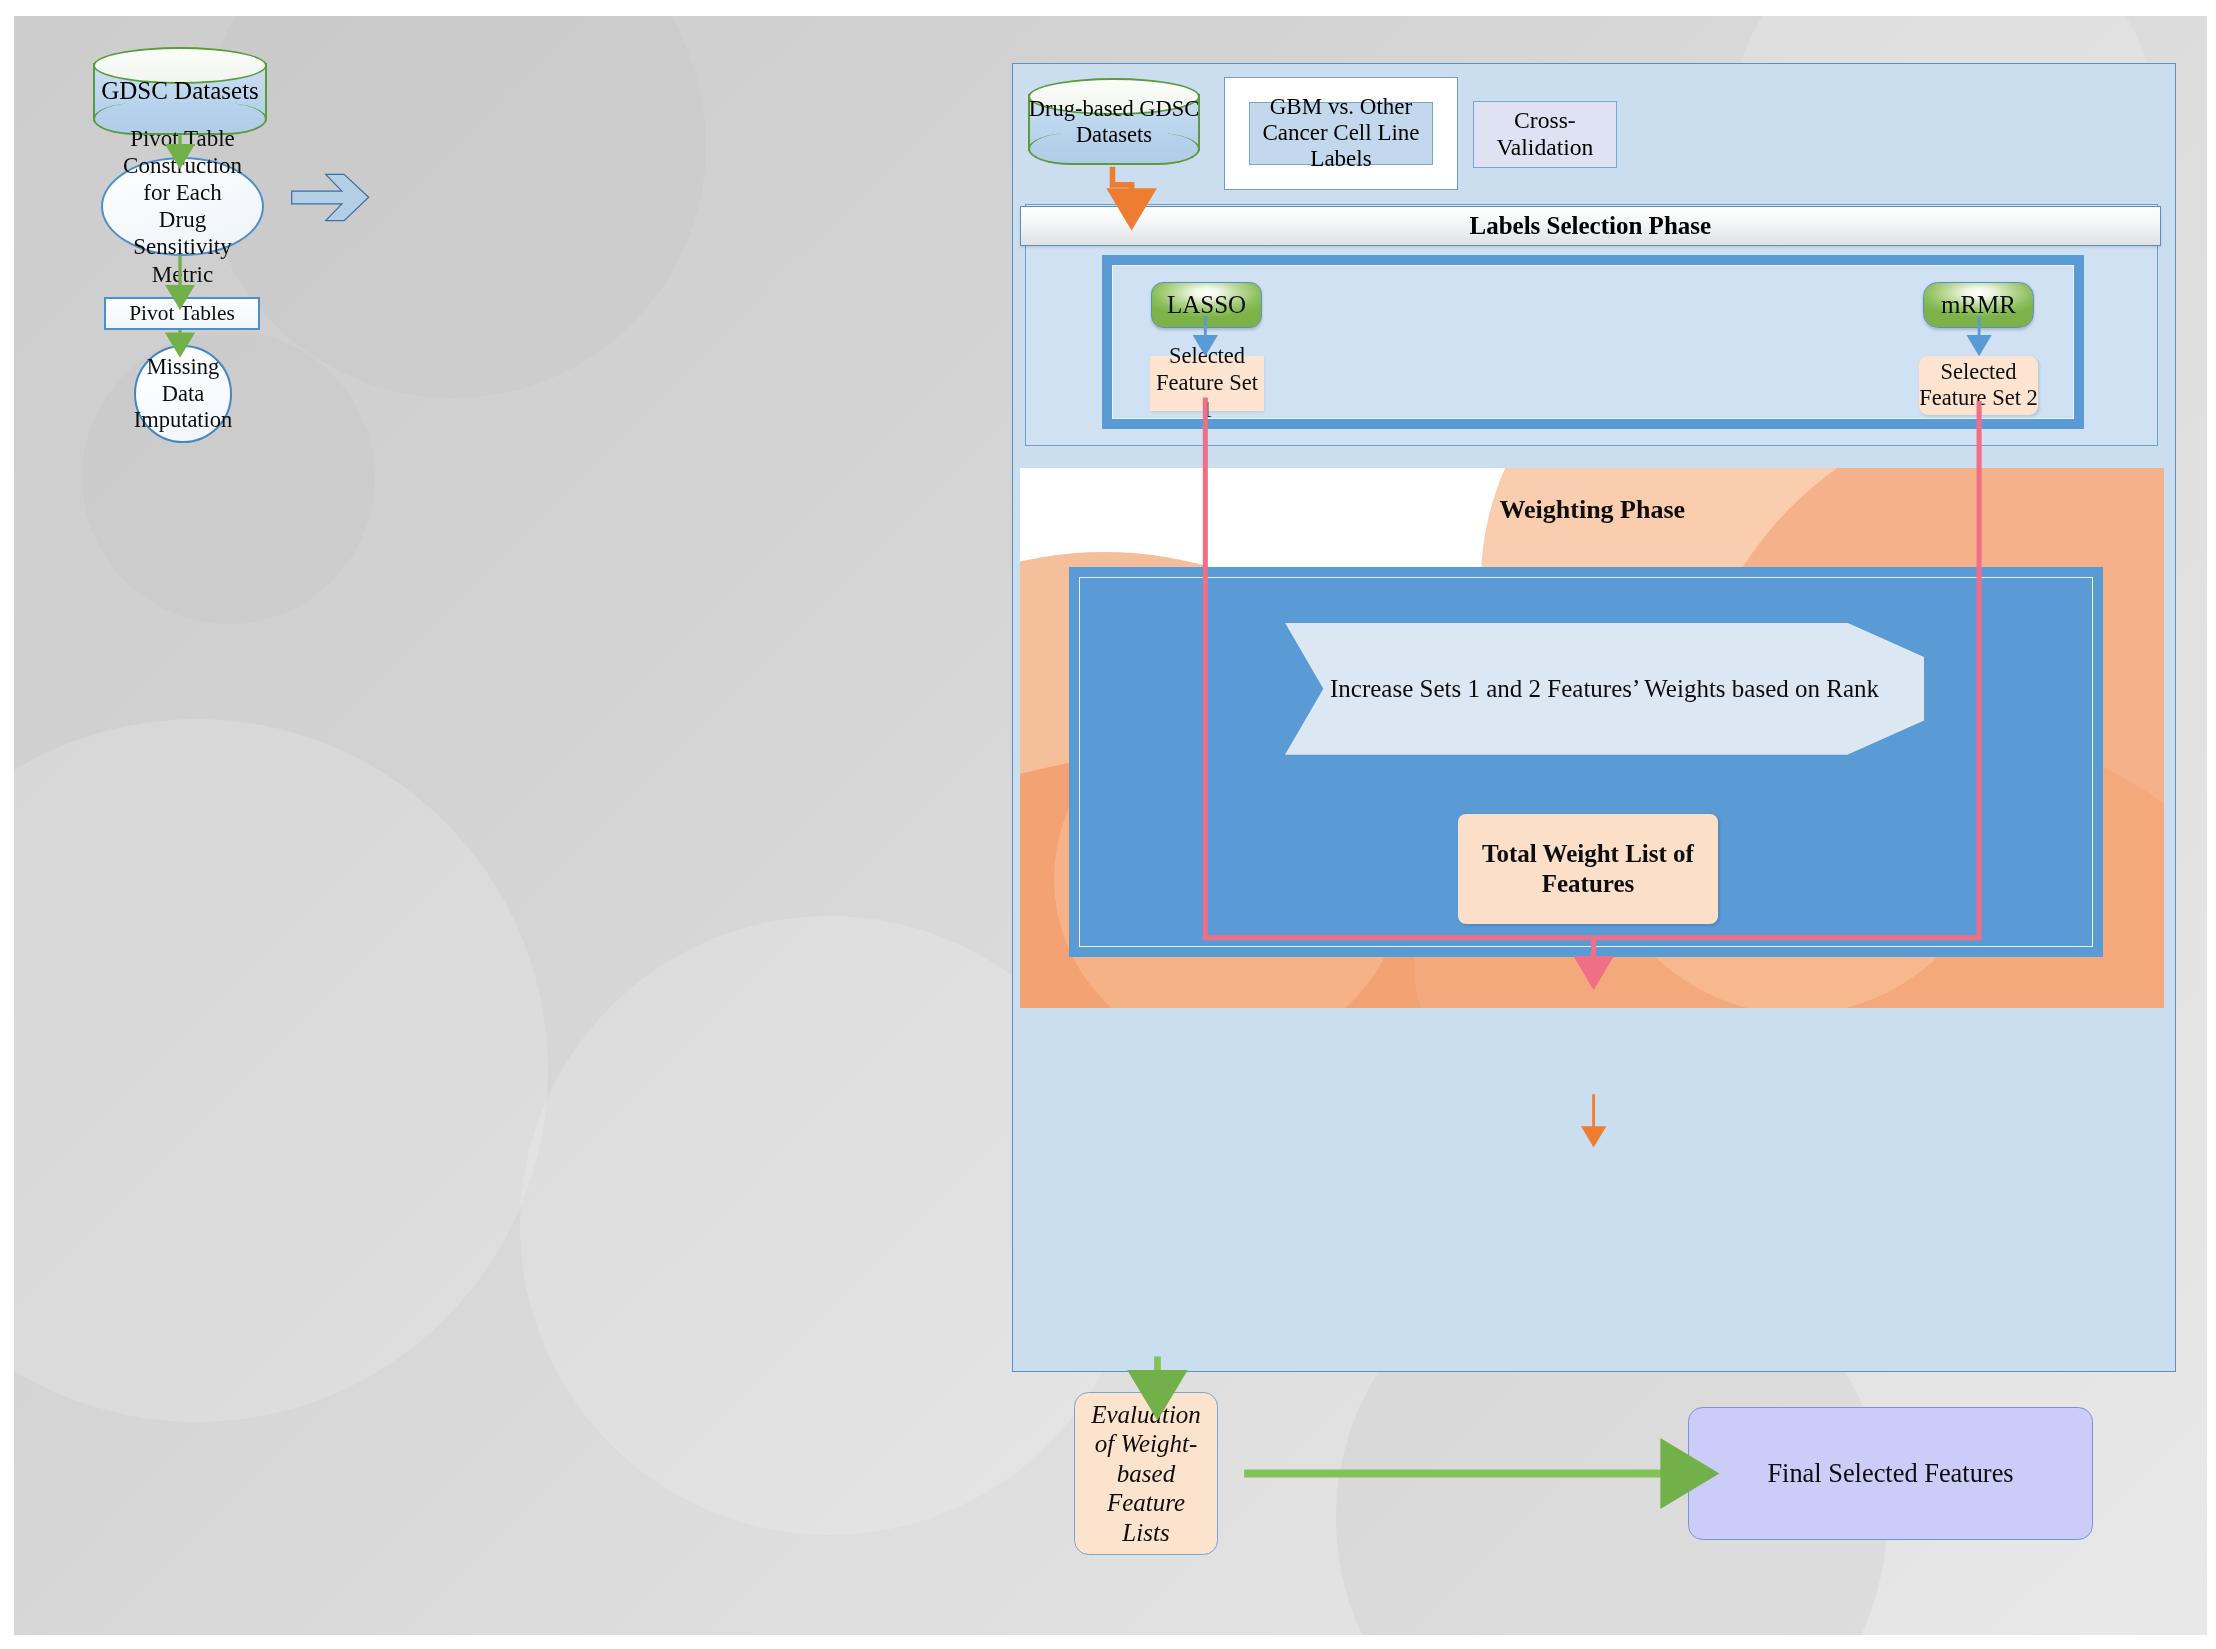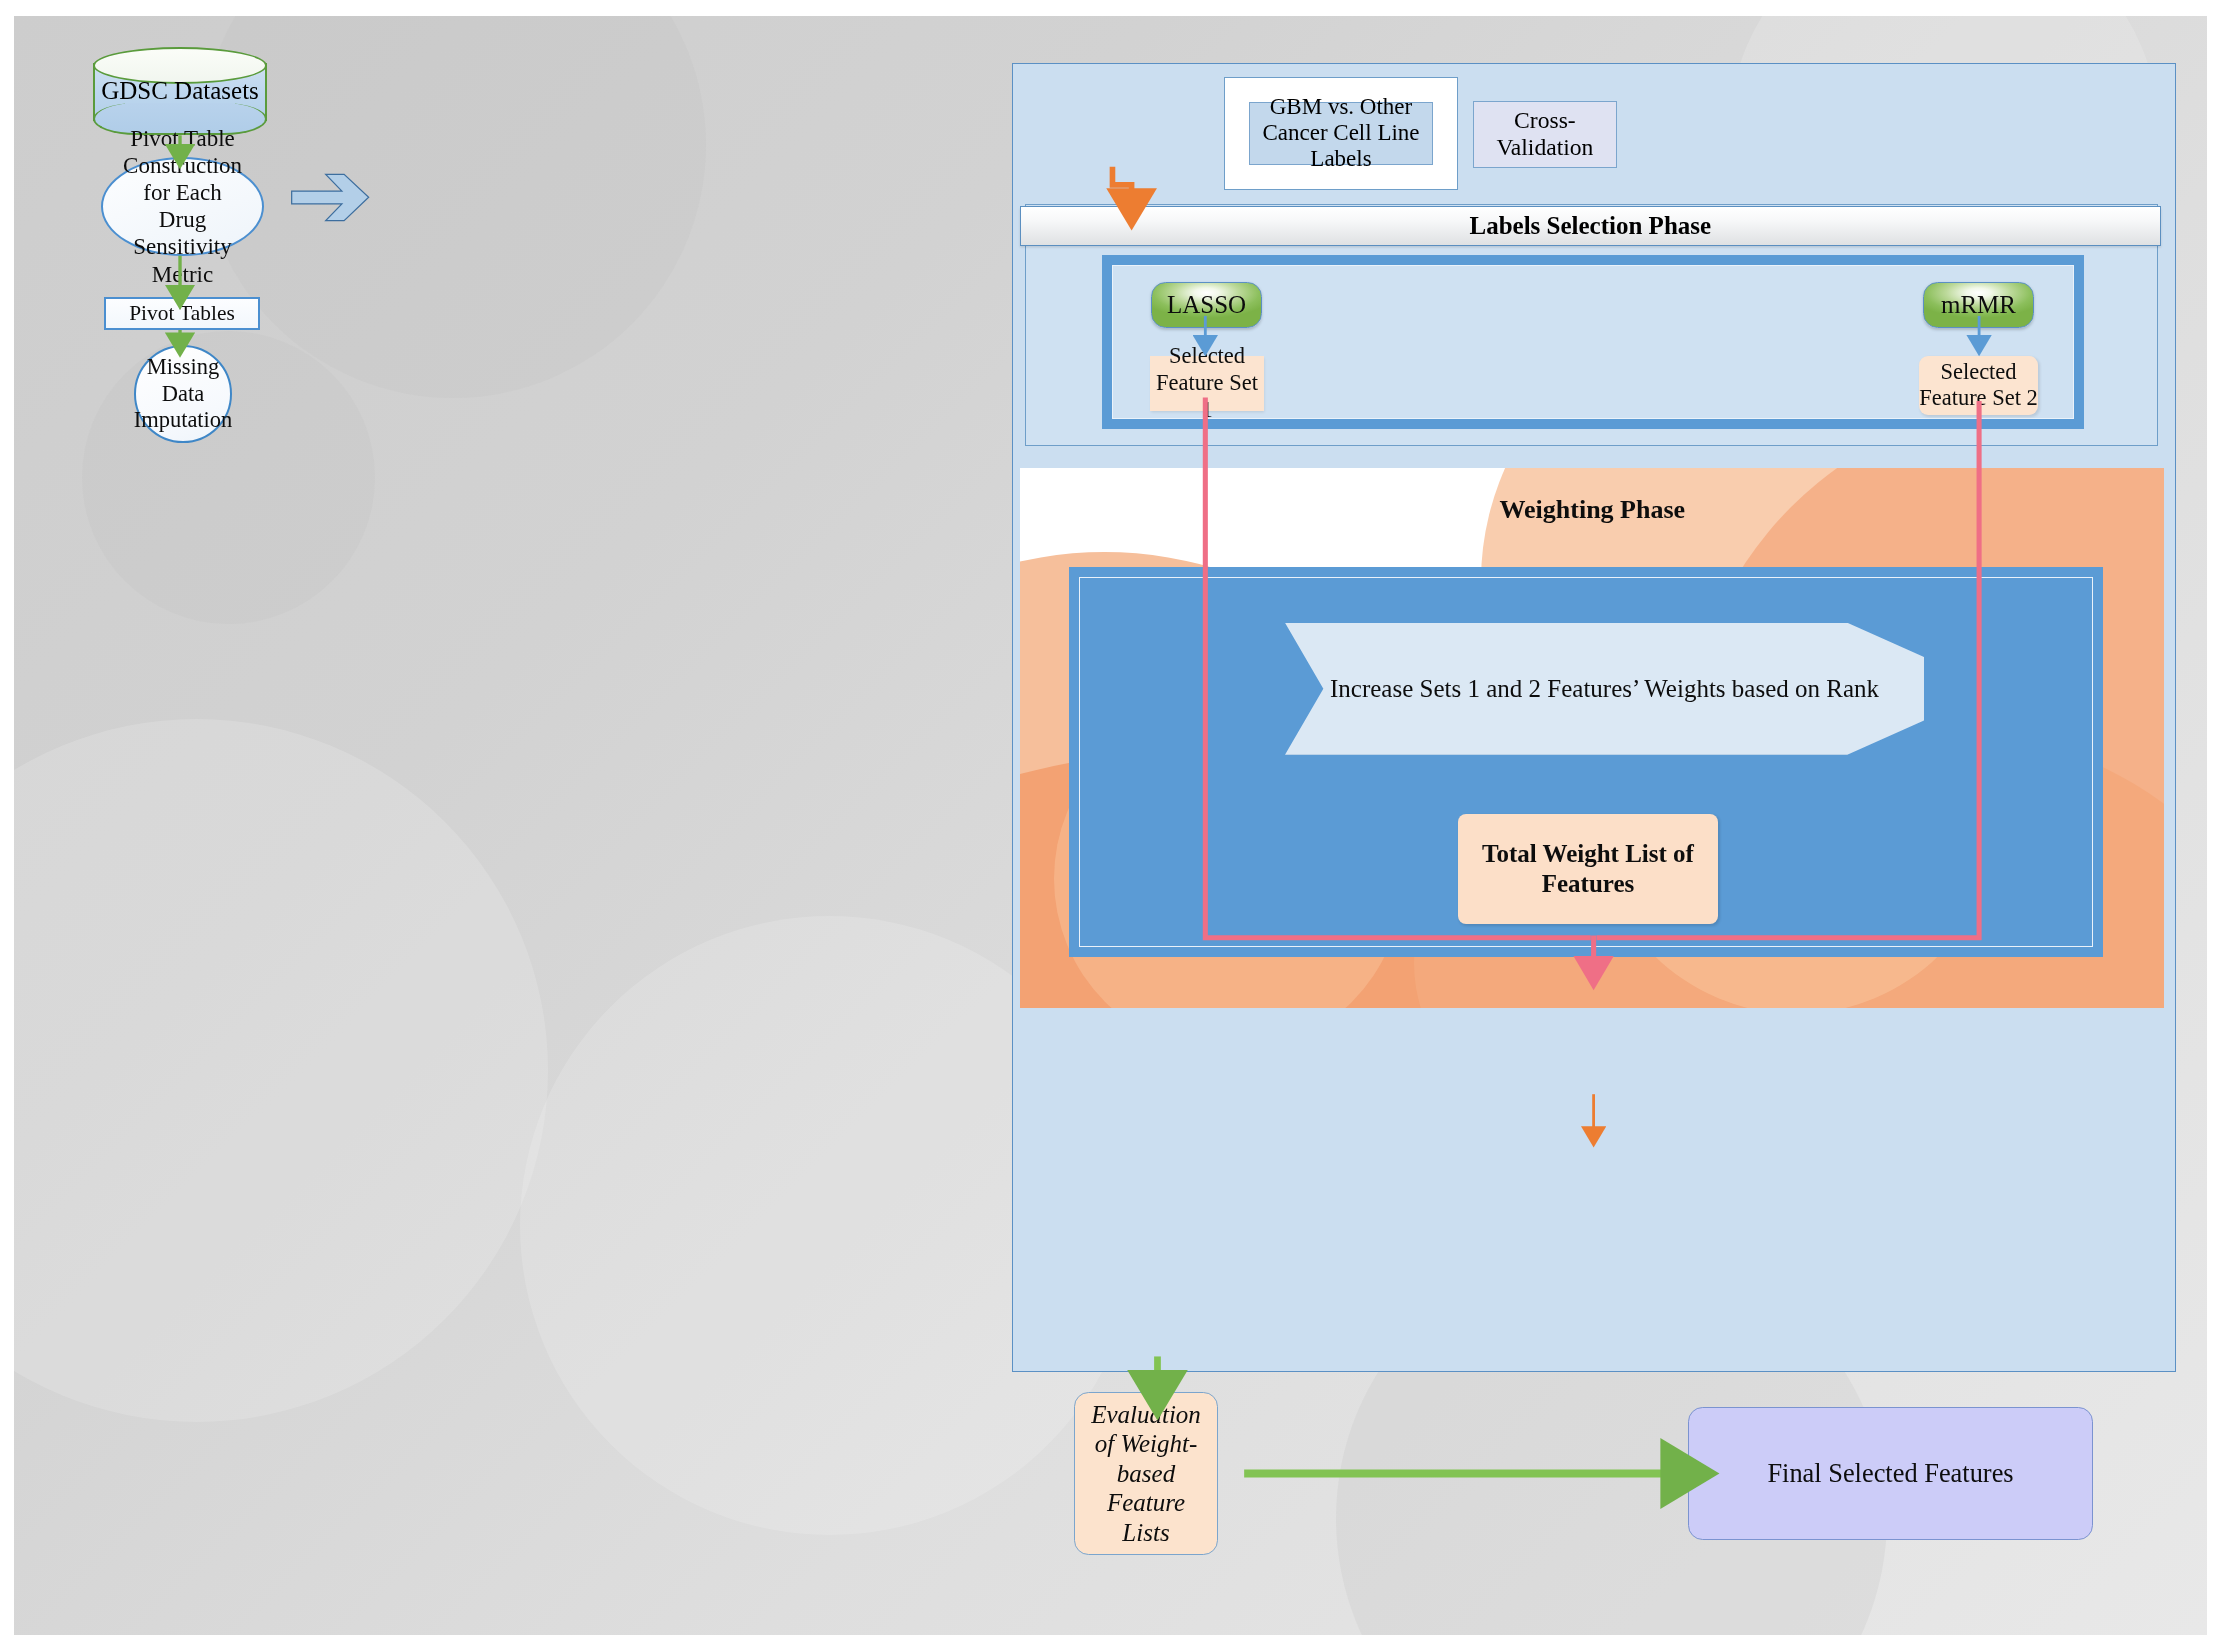--- a/index.html
+++ b/index.html
@@ -100,41 +100,47 @@
   <div class="node circle" style="left:120px;top:329px;width:98px;height:98px;padding:0 12.4px;font-size:22.5px;">
     <span>Missing Data Imputation</span>
   </div>
 
   <svg class="bigarrow" style="left:276px;top:155px;" width="82" height="53" viewBox="0 0 145 95">
     <path d="M2,36 L92,36 L63,6 L96,6 L140,47 L96,89 L63,89 L92,59 L2,59 Z" fill="#b3cfe8" stroke="#3d6e9e" stroke-width="2.2"></path>
   </svg>
 
   <div id="rpanel" style="left:998px;top:47px;width:1162px;height:1307px;">
 
+    <div class="cyl" style="left:15px;top:14.6px;width:172px;height:87px;">
+      <div class="body"></div>
+      <div class="bot"></div>
+      <div class="top"></div>
+      <div class="lbl" style="font-size:22.5px;">Drug-based GDSC Datasets</div>
+    </div>
 
     <div class="whiteframe" style="left:211px;top:13px;width:234px;height:113px;">
       <div class="inner" style="font-size:23px;padding:0 12.4px;">
         <span>GBM vs. Other Cancer Cell Line Labels</span>
       </div>
     </div>
 
     <div class="lavbox" style="left:460px;top:37px;width:126px;height:65px;font-size:23.6px;padding:0 7.9px;">
       <span>Cross-Validation</span>
     </div>
 
     <div class="innerpanel" style="left:11.8px;top:140px;width:1131px;height:240px;"></div>
 
     <div class="phasehdr" style="left:6.8px;top:142px;width:1139px;height:38px;font-size:25px;">
       <span>Labels Selection Phase</span>
     </div>
 
     <div class="thickframe" style="left:89px;top:191px;width:982px;height:174px;">
       <div class="inner">
 
-        <div class="node greenpill" style="left:38px;top:15.8px;width:111px;height:46px;font-size:25px;">
+        <div class="node greenpill" style="left:38px;top:15.8px;width:111px;height:46px;font-size:25px;border-radius:12px;">
           <span>LASSO</span>
         </div>
         <div class="node peach" style="left:37px;top:90px;width:114px;height:55px;font-size:22.5px;">
           <span>Selected Feature Set 1</span>
         </div>
 
         <div class="node greenpill" style="left:810px;top:15.8px;width:111px;height:46px;font-size:25px;">
           <span>mRMR</span>
         </div>
         <div class="node peachround" style="left:806px;top:90px;width:119px;height:59px;font-size:22.5px;">

